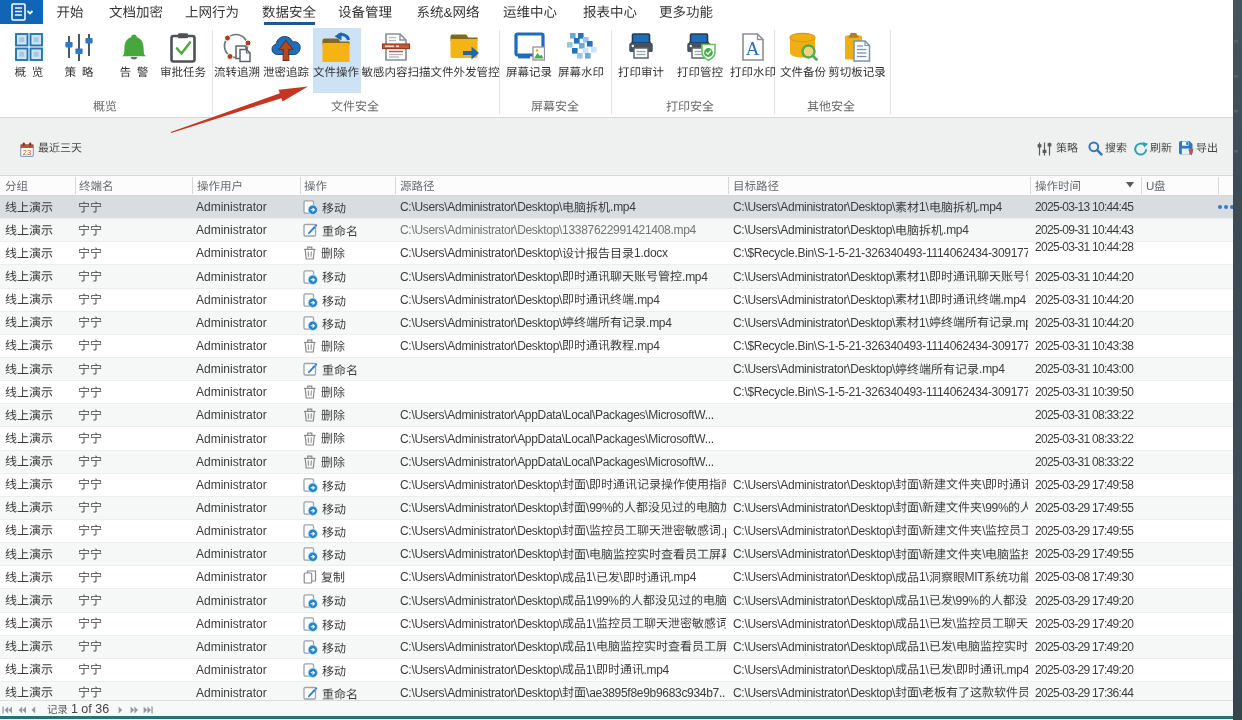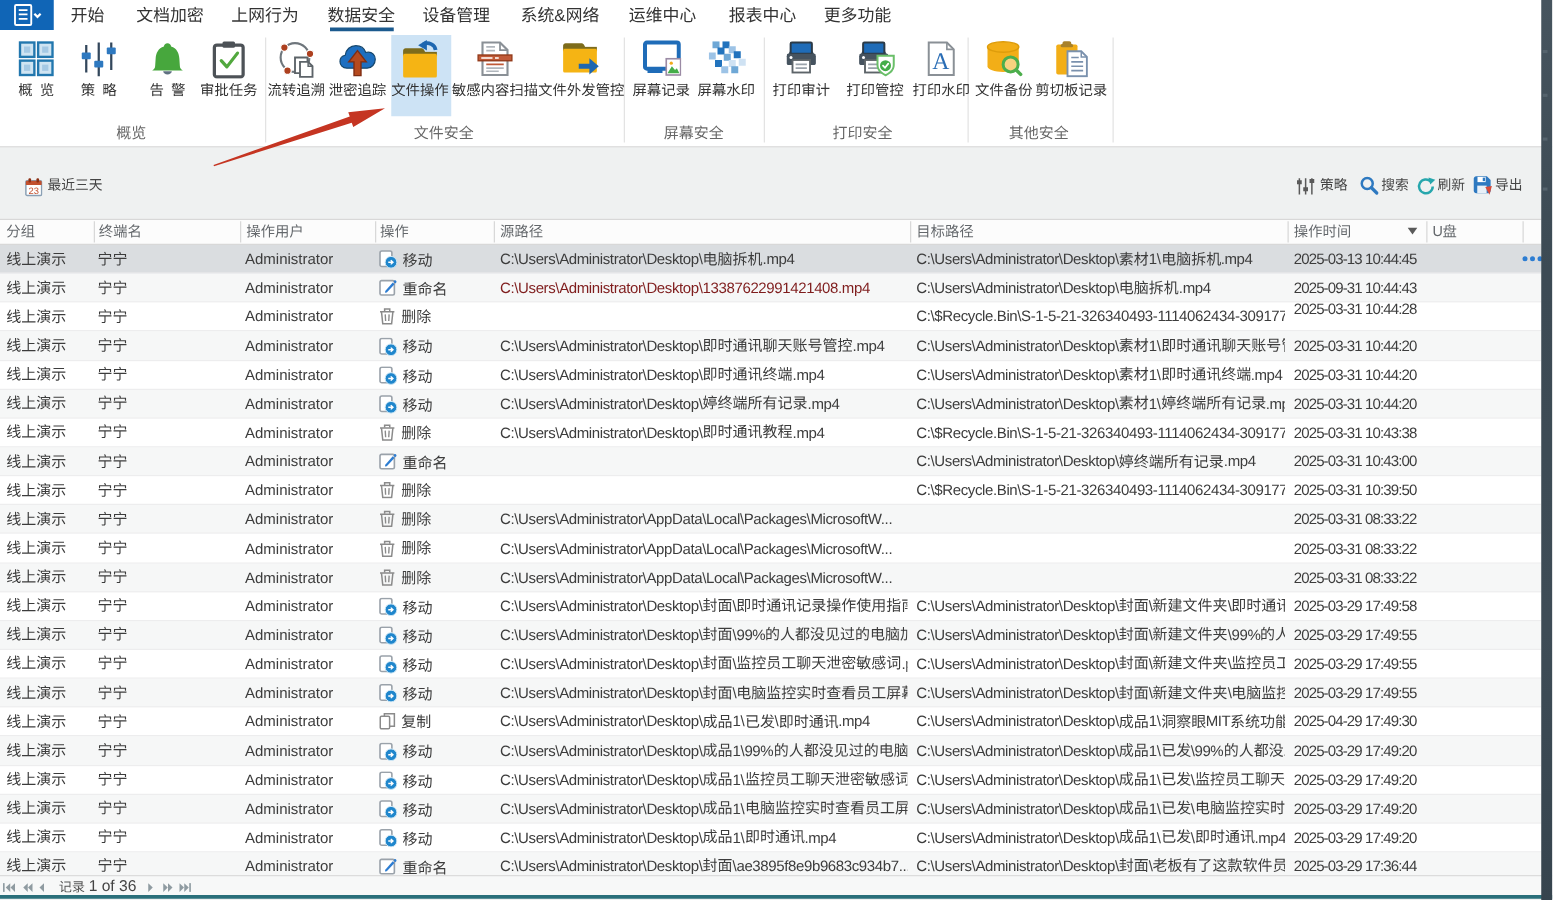--- a/index.html
+++ b/index.html
@@ -647,21 +647,21 @@
     <div class="a" style="left:196px;top:223.2px;font-size:12px;color:#3c3c3c;line-height:15.0px;">Administrator</div>
     <div class="a" style="left:303px;top:223.2px;font-size:12px;color:#3c3c3c;line-height:15.0px;"><svg width="15" height="15" viewBox="0 0 15 15" style="vertical-align:-2.5px">
         <rect x="1" y="1.5" width="11.5" height="11.5" rx="1.2" fill="#fff" stroke="#9aa2aa" stroke-width="1.3"></rect>
         <path d="M5.2 9.8 L5 11.2 L6.4 11 L12.6 4.4 L11.2 3 Z" fill="#2d7dd2"></path>
         <path d="M11.8 2.3 L13.2 3.7 L14 2.9 C14.3 2.6 14.3 2.1 14 1.8 L13.6 1.4 C13.3 1.1 12.8 1.1 12.5 1.4 Z" fill="#2d7dd2"></path>
       </svg><span style="display:inline-block;width:4px"></span><svg style="display:inline-block;vertical-align:-1.44px;" width="36.0" height="12" viewBox="0 -880 3000 1000" fill="#3c3c3c">
         <use href="#g91cd" x="0"></use>
         <use href="#g547d" x="1000"></use>
         <use href="#g540d" x="2000"></use>
       </svg></div>
-    <div class="a" style="left:400px;top:223.2px;font-size:12px;color:#7f1d1d;line-height:15.0px;letter-spacing:-0.3px;width:326px;overflow:hidden">C:\Users\Administrator\Desktop\13387622991421408.mp4</div>
+    <div class="a" style="left:400px;top:223.2px;font-size:12px;color:#737373;line-height:15.0px;letter-spacing:-0.3px;width:326px;overflow:hidden">C:\Users\Administrator\Desktop\13387622991421408.mp4</div>
     <div class="a" style="left:733px;top:223.2px;font-size:12px;color:#3c3c3c;line-height:15.0px;letter-spacing:-0.3px;width:295px;overflow:hidden">C:\Users\Administrator\Desktop\<svg style="display:inline-block;vertical-align:-1.44px;" width="48.0" height="12" viewBox="0 -880 4000 1000" fill="#3c3c3c">
         <use href="#g7535" x="0"></use>
         <use href="#g8111" x="1000"></use>
         <use href="#g62c6" x="2000"></use>
         <use href="#g673a" x="3000"></use>
       </svg>.mp4</div>
     <div class="a" style="left:1035px;top:223.2px;font-size:12px;color:#3c3c3c;line-height:15.0px;letter-spacing:-0.7px">2025-09-31 10:44:43</div>
     <div class="a" style="left:0px;top:242.3px;width:1233px;height:23.14px;background:#fff;border-bottom:1px solid #ededee;box-sizing:border-box"></div>
     <div class="a" style="left:5px;top:246.3px;font-size:12px;color:#3c3c3c;line-height:15.0px;"><svg style="display:inline-block;vertical-align:-1.44px;" width="48.0" height="12" viewBox="0 -880 4000 1000" fill="#3c3c3c">
         <use href="#g7ebf" x="0"></use>
@@ -677,20 +677,28 @@
     <div class="a" style="left:303px;top:246.3px;font-size:12px;color:#3c3c3c;line-height:15.0px;"><svg width="14" height="14" viewBox="0 0 14 14" style="vertical-align:-2.5px">
         <path d="M2.2 3.5 L3.2 13 L10.3 13 L11.3 3.5" fill="none" stroke="#8a8a8a" stroke-width="1.2"></path>
         <line x1="1" y1="3.4" x2="12.5" y2="3.4" stroke="#8a8a8a" stroke-width="1.2"></line>
         <path d="M4.7 3 L4.7 1.2 L8.8 1.2 L8.8 3" fill="none" stroke="#8a8a8a" stroke-width="1.2"></path>
         <line x1="5.2" y1="5.5" x2="5.5" y2="10.8" stroke="#8a8a8a" stroke-width="1.1"></line>
         <line x1="8.3" y1="5.5" x2="8" y2="10.8" stroke="#8a8a8a" stroke-width="1.1"></line>
       </svg><span style="display:inline-block;width:4px"></span><svg style="display:inline-block;vertical-align:-1.44px;" width="24.0" height="12" viewBox="0 -880 2000 1000" fill="#3c3c3c">
         <use href="#g5220" x="0"></use>
         <use href="#g9664" x="1000"></use>
       </svg></div>
+    <div class="a" style="left:400px;top:246.3px;font-size:12px;color:#3c3c3c;line-height:15.0px;letter-spacing:-0.3px;width:326px;overflow:hidden">C:\Users\Administrator\Desktop\<svg style="display:inline-block;vertical-align:-1.44px;" width="72.0" height="12" viewBox="0 -880 6000 1000" fill="#3c3c3c">
+        <use href="#g8bbe" x="0"></use>
+        <use href="#g8ba1" x="1000"></use>
+        <use href="#g62a5" x="2000"></use>
+        <use href="#g544a" x="3000"></use>
+        <use href="#g76ee" x="4000"></use>
+        <use href="#g5f55" x="5000"></use>
+      </svg>1.docx</div>
     <div class="a" style="left:733px;top:246.3px;font-size:12px;color:#3c3c3c;line-height:15.0px;letter-spacing:-0.3px;width:295px;overflow:hidden">C:\$Recycle.Bin\S-1-5-21-326340493-1114062434-309177...</div>
     <div class="a" style="left:1035px;top:240px;font-size:12px;color:#3c3c3c;line-height:15.0px;letter-spacing:-0.7px">2025-03-31 10:44:28</div>
     <div class="a" style="left:0px;top:265.4px;width:1233px;height:23.14px;background:#f6f7f7;border-bottom:1px solid #ededee;box-sizing:border-box"></div>
     <div class="a" style="left:5px;top:269.5px;font-size:12px;color:#3c3c3c;line-height:15.0px;"><svg style="display:inline-block;vertical-align:-1.44px;" width="48.0" height="12" viewBox="0 -880 4000 1000" fill="#3c3c3c">
         <use href="#g7ebf" x="0"></use>
         <use href="#g4e0a" x="1000"></use>
         <use href="#g6f14" x="2000"></use>
         <use href="#g793a" x="3000"></use>
       </svg></div>
     <div class="a" style="left:78px;top:269.5px;font-size:12px;color:#3c3c3c;line-height:15.0px;"><svg style="display:inline-block;vertical-align:-1.44px;" width="24.0" height="12" viewBox="0 -880 2000 1000" fill="#3c3c3c">
@@ -1218,21 +1226,21 @@
       </svg>1\<svg style="display:inline-block;vertical-align:-1.44px;" width="36.0" height="12" viewBox="0 -880 3000 1000" fill="#3c3c3c">
         <use href="#g6d1e" x="0"></use>
         <use href="#g5bdf" x="1000"></use>
         <use href="#g773c" x="2000"></use>
       </svg>MIT<svg style="display:inline-block;vertical-align:-1.44px;" width="48.0" height="12" viewBox="0 -880 4000 1000" fill="#3c3c3c">
         <use href="#g7cfb" x="0"></use>
         <use href="#g7edf" x="1000"></use>
         <use href="#g529f" x="2000"></use>
         <use href="#g80fd" x="3000"></use>
       </svg>...</div>
-    <div class="a" style="left:1035px;top:570.3px;font-size:12px;color:#3c3c3c;line-height:15.0px;letter-spacing:-0.7px">2025-04-29 17:49:30</div>
+    <div class="a" style="left:1035px;top:570.3px;font-size:12px;color:#3c3c3c;line-height:15.0px;letter-spacing:-0.7px">2025-03-08 17:49:30</div>
     <div class="a" style="left:0px;top:589.4px;width:1233px;height:23.14px;background:#f6f7f7;border-bottom:1px solid #ededee;box-sizing:border-box"></div>
     <div class="a" style="left:5px;top:593.5px;font-size:12px;color:#3c3c3c;line-height:15.0px;"><svg style="display:inline-block;vertical-align:-1.44px;" width="48.0" height="12" viewBox="0 -880 4000 1000" fill="#3c3c3c">
         <use href="#g7ebf" x="0"></use>
         <use href="#g4e0a" x="1000"></use>
         <use href="#g6f14" x="2000"></use>
         <use href="#g793a" x="3000"></use>
       </svg></div>
     <div class="a" style="left:78px;top:593.5px;font-size:12px;color:#3c3c3c;line-height:15.0px;"><svg style="display:inline-block;vertical-align:-1.44px;" width="24.0" height="12" viewBox="0 -880 2000 1000" fill="#3c3c3c">
         <use href="#g5b81" x="0"></use>
         <use href="#g5b81" x="1000"></use>

